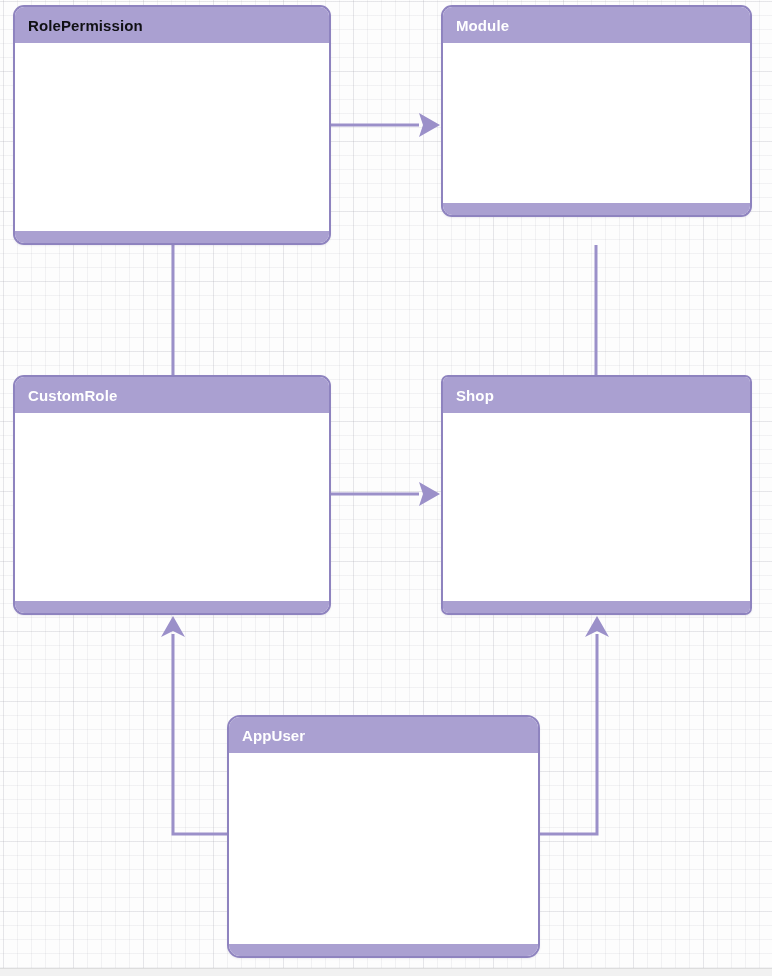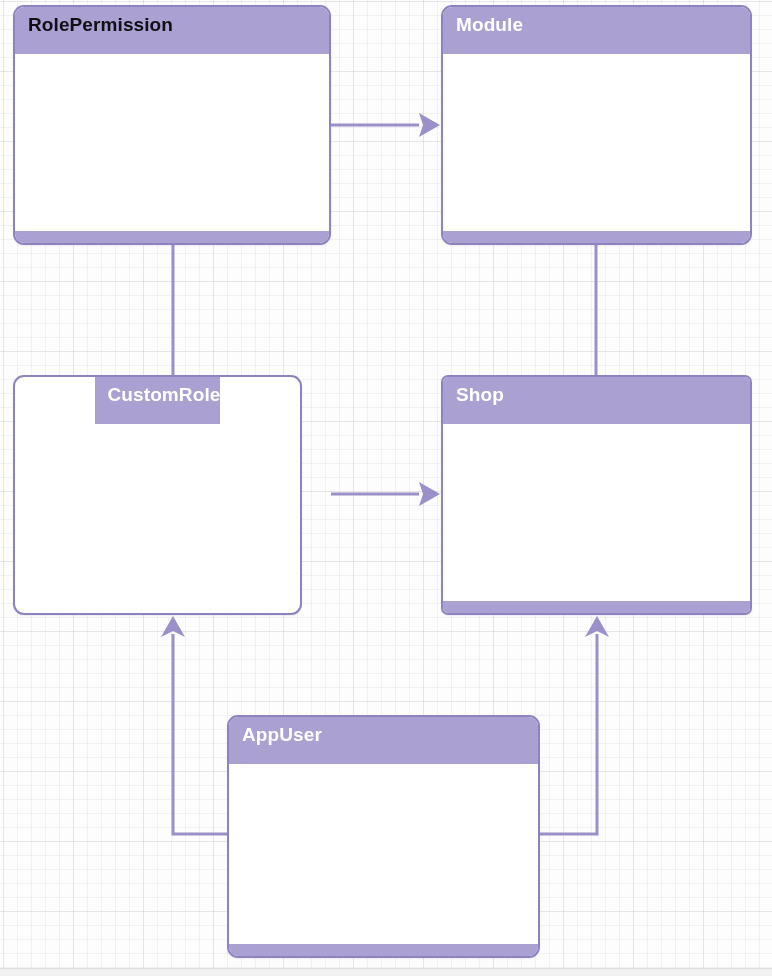--- a/index.html
+++ b/index.html
@@ -50,22 +50,22 @@
     display: flex;
     flex-direction: column;
     box-shadow: 0 1px 2px rgba(90,80,140,0.10);
   }
   .entity-header {
     flex: 0 0 auto;
     height: 36px;
     background: #aaa0d1;
     display: flex;
     align-items: center;
-    padding: 0 0 11px 13px;
-    font-size: 19px;
+    padding: 0 0 0 13px;
+    font-size: 15px;
     font-weight: 600;
     letter-spacing: 0.1px;
     color: #ffffff;
     white-space: nowrap;
   }
   .entity-header.dark-title {
     color: #101014;
     font-weight: 700;
   }
   .entity-body {
@@ -125,39 +125,39 @@
       <polygon points="585,637 597,616 609,637 597,631" fill="#9b90c9"></polygon>
     </g>
   </svg>
 
   <div class="entity" style="left:13px; top:5px; width:318px; height:240px;">
     <div class="entity-header dark-title">RolePermission</div>
     <div class="entity-body"></div>
     <div class="entity-footer"></div>
   </div>
 
-  <div class="entity" style="left:441px; top:5px; width:311px; height:240px;">
+  <div class="entity" style="left:441px; top:5px; width:311px; height:212px;">
     <div class="entity-header">Module</div>
     <div class="entity-body"></div>
     <div class="entity-footer"></div>
   </div>
 
-  <div class="entity" style="left:13px; top:375px; width:289px; height:240px;align-items:center;">
+  <div class="entity" style="left:13px; top:375px; width:318px; height:240px;">
     <div class="entity-header">CustomRole</div>
     <div class="entity-body"></div>
     <div class="entity-footer"></div>
   </div>
 
   <div class="entity" style="left:441px; top:375px; width:311px; height:240px;border-radius:7px;">
     <div class="entity-header">Shop</div>
     <div class="entity-body"></div>
     <div class="entity-footer"></div>
   </div>
 
-  <div class="entity" style="left:227px; top:715px; width:313px; height:243px;">
+  <div class="entity" style="left:227px; top:715px; width:313px; height:243px;border-radius:13px;">
     <div class="entity-header">AppUser</div>
     <div class="entity-body"></div>
     <div class="entity-footer"></div>
   </div>
 
   <div id="bottom-strip"></div>
 
 </div>
 
 </body></html>

